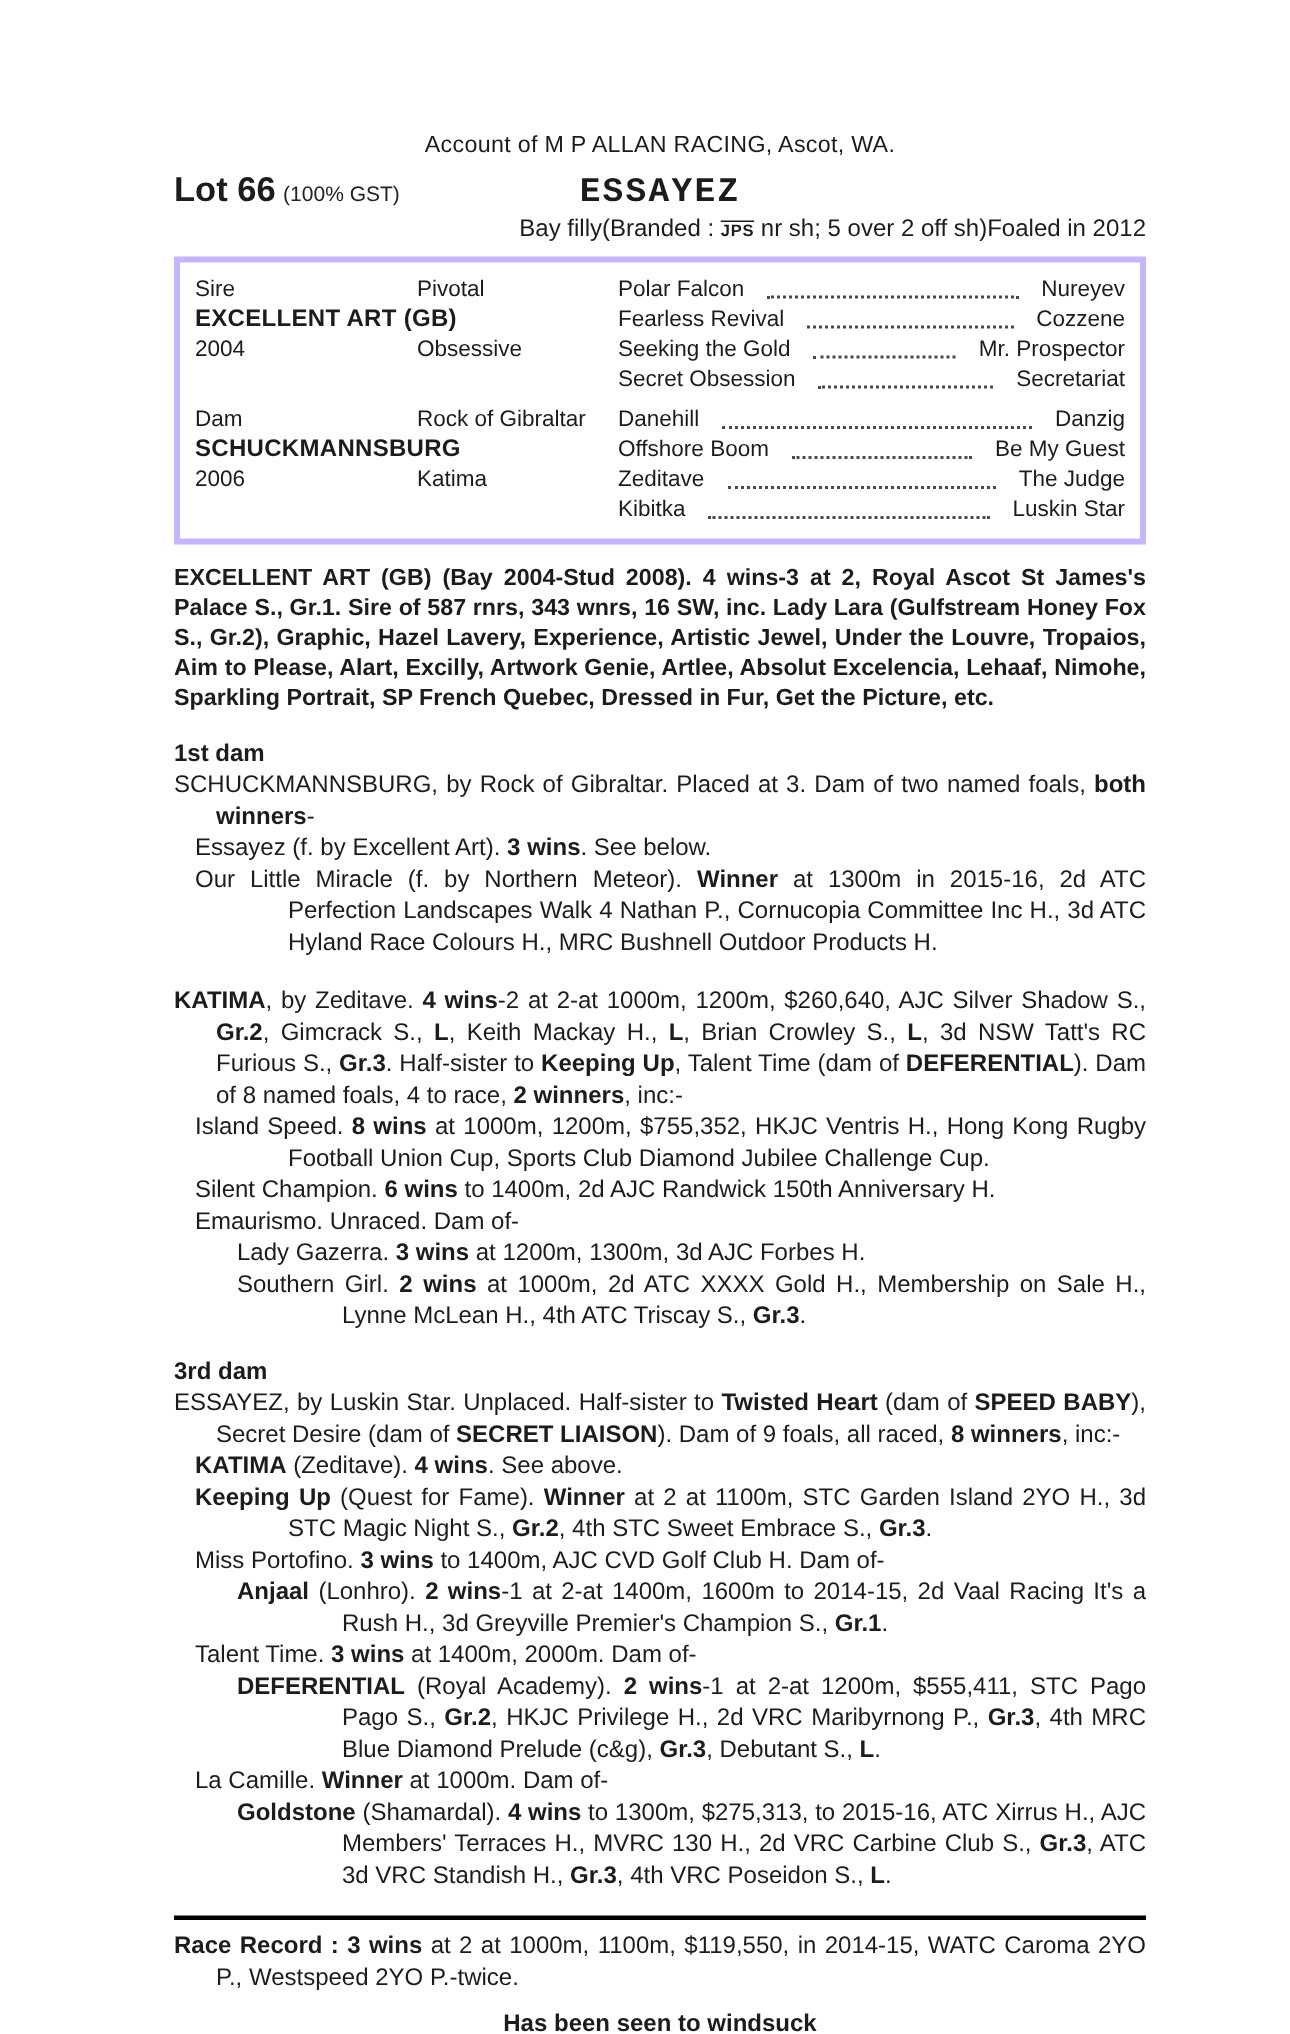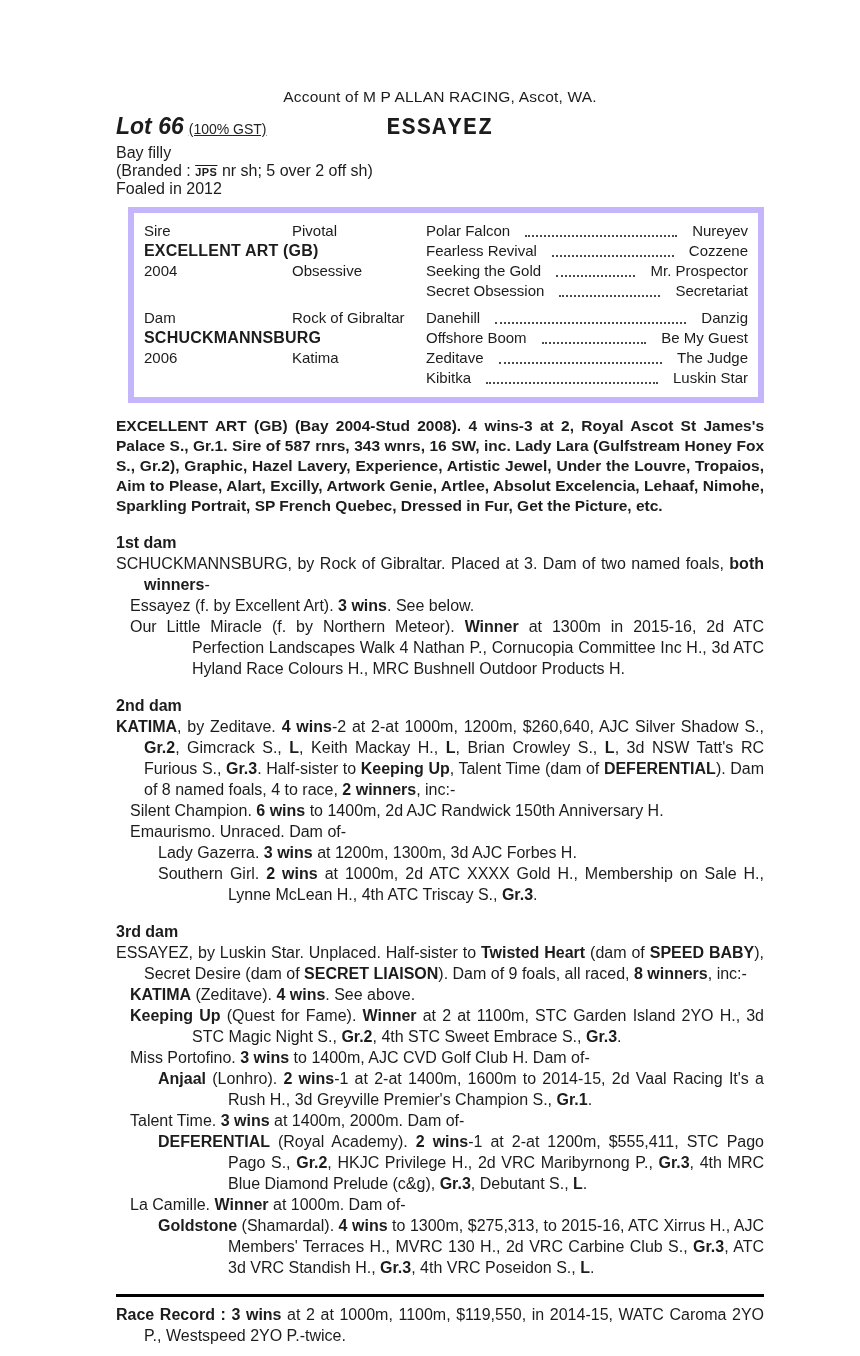--- a/index.html
+++ b/index.html
@@ -8,28 +8,28 @@
     color:#1c1c1c;font-family:"Liberation Sans",sans-serif;
     -webkit-font-smoothing:antialiased;
   }
   .content{padding:88px 96px 0 116px;}
   .b{font-weight:700;}
 
   
   .account{text-align:center;font-weight:400;font-size:15.5px;letter-spacing:.2px;}
   .lot-row{display:grid;grid-template-columns:1fr auto 1fr;align-items:baseline;margin-top:7px;}
   .lot-left{white-space:nowrap;}
-  .lot{font-weight:700;font-size:23px;font-style:italic;}
-  .gst{font-size:14px;margin-left:5px;color:#222;text-decoration:underline;}
+  .lot{font-weight:700;font-size:23px;}
+  .gst{font-size:14px;margin-left:5px;color:#222;}
   .horse-name{font-weight:700;font-size:23px;letter-spacing:1.5px;text-align:center;font-family:Liberation Mono, monospace;}
-  .bay-row{display:flex;justify-content:flex-end;align-items:baseline;font-size:16px;margin-top:3px;flex-direction:column;}
+  .bay-row{display:flex;justify-content:flex-end;align-items:baseline;font-size:16px;margin-top:3px;}
   .brand-mark{font-size:11px;font-weight:700;text-decoration:overline;letter-spacing:.5px;}
 
   
-  .ped-box{border:6px solid #c4b5fd;margin-top:9px;padding:8px 10px 9px 10px;font-size:15px;margin-left:12px;}
+  .ped-box{border:4px solid #c4b5fd;margin-top:9px;padding:8px 10px 9px 10px;font-size:15px;}
   .ped-group{display:grid;grid-template-columns:148px 134px 1fr;grid-auto-rows:20px;}
   .ped-group.dam{margin-top:7px;}
   .c1{grid-column:1;} .c2{grid-column:2;} .c3{grid-column:3;}
   .r1{grid-row:1;} .r2{grid-row:2;} .r3{grid-row:3;} .r4{grid-row:4;}
   .ped-group div{line-height:20px;white-space:nowrap;}
   .ped-name{font-weight:700;font-size:16px;letter-spacing:.2px;}
   .gp{display:flex;align-items:flex-end;gap:12px;}
   .dots{flex:1;border-bottom:2px dotted #4a4a4a;margin:0 3px 4px 3px;min-width:12px;}
 
   
@@ -125,22 +125,22 @@
   <div class="sire-summary">EXCELLENT ART (GB) (Bay 2004-Stud 2008). 4 wins-3 at 2, Royal Ascot St James's Palace S., Gr.1. Sire of 587 rnrs, 343 wnrs, 16 SW, inc. Lady Lara (Gulfstream Honey Fox S., Gr.2), Graphic, Hazel Lavery, Experience, Artistic Jewel, Under the Louvre, Tropaios, Aim to Please, Alart, Excilly, Artwork Genie, Artlee, Absolut Excelencia, Lehaaf, Nimohe, Sparkling Portrait, SP French Quebec, Dressed in Fur, Get the Picture, etc.</div>
 
   <section>
     <h3>1st dam</h3>
     <p class="lv0"><span>SCHUCKMANNSBURG, by Rock of Gibraltar. Placed at 3. Dam of two named foals, </span><span class="b">both winners</span><span>-</span></p>
     <p class="lv1"><span>Essayez (f. by Excellent Art). </span><span class="b">3 wins</span><span>. See below.</span></p>
     <p class="lv1"><span>Our Little Miracle (f. by Northern Meteor). </span><span class="b">Winner</span><span> at 1300m in 2015-16, 2d ATC Perfection Landscapes Walk 4 Nathan P., Cornucopia Committee Inc H., 3d ATC Hyland Race Colours H., MRC Bushnell Outdoor Products H.</span></p>
   </section>
 
   <section>
-    <h3>2nd dam</h3>
     <p class="lv0"><span class="b">KATIMA</span><span>, by Zeditave. </span><span class="b">4 wins</span><span>-2 at 2-at 1000m, 1200m, $260,640, AJC Silver Shadow S., </span><span class="b">Gr.2</span><span>, Gimcrack S., </span><span class="b">L</span><span>, Keith Mackay H., </span><span class="b">L</span><span>, Brian Crowley S., </span><span class="b">L</span><span>, 3d NSW Tatt's RC Furious S., </span><span class="b">Gr.3</span><span>. Half-sister to </span><span class="b">Keeping Up</span><span>, Talent Time (dam of </span><span class="b">DEFERENTIAL</span><span>). Dam of 8 named foals, 4 to race, </span><span class="b">2 winners</span><span>, inc:-</span></p>
+    <p class="lv1"><span>Island Speed. </span><span class="b">8 wins</span><span> at 1000m, 1200m, $755,352, HKJC Ventris H., Hong Kong Rugby Football Union Cup, Sports Club Diamond Jubilee Challenge Cup.</span></p>
     <p class="lv1"><span>Silent Champion. </span><span class="b">6 wins</span><span> to 1400m, 2d AJC Randwick 150th Anniversary H.</span></p>
     <p class="lv1"><span>Emaurismo. Unraced. Dam of-</span></p>
     <p class="lv2"><span>Lady Gazerra. </span><span class="b">3 wins</span><span> at 1200m, 1300m, 3d AJC Forbes H.</span></p>
     <p class="lv2"><span>Southern Girl. </span><span class="b">2 wins</span><span> at 1000m, 2d ATC XXXX Gold H., Membership on Sale H., Lynne McLean H., 4th ATC Triscay S., </span><span class="b">Gr.3</span><span>.</span></p>
   </section>
 
   <section>
     <h3>3rd dam</h3>
     <p class="lv0"><span>ESSAYEZ, by Luskin Star. Unplaced. Half-sister to </span><span class="b">Twisted Heart</span><span> (dam of </span><span class="b">SPEED BABY</span><span>), Secret Desire (dam of </span><span class="b">SECRET LIAISON</span><span>). Dam of 9 foals, all raced, </span><span class="b">8 winners</span><span>, inc:-</span></p>
     <p class="lv1"><span class="b">KATIMA</span><span> (Zeditave). </span><span class="b">4 wins</span><span>. See above.</span></p>

